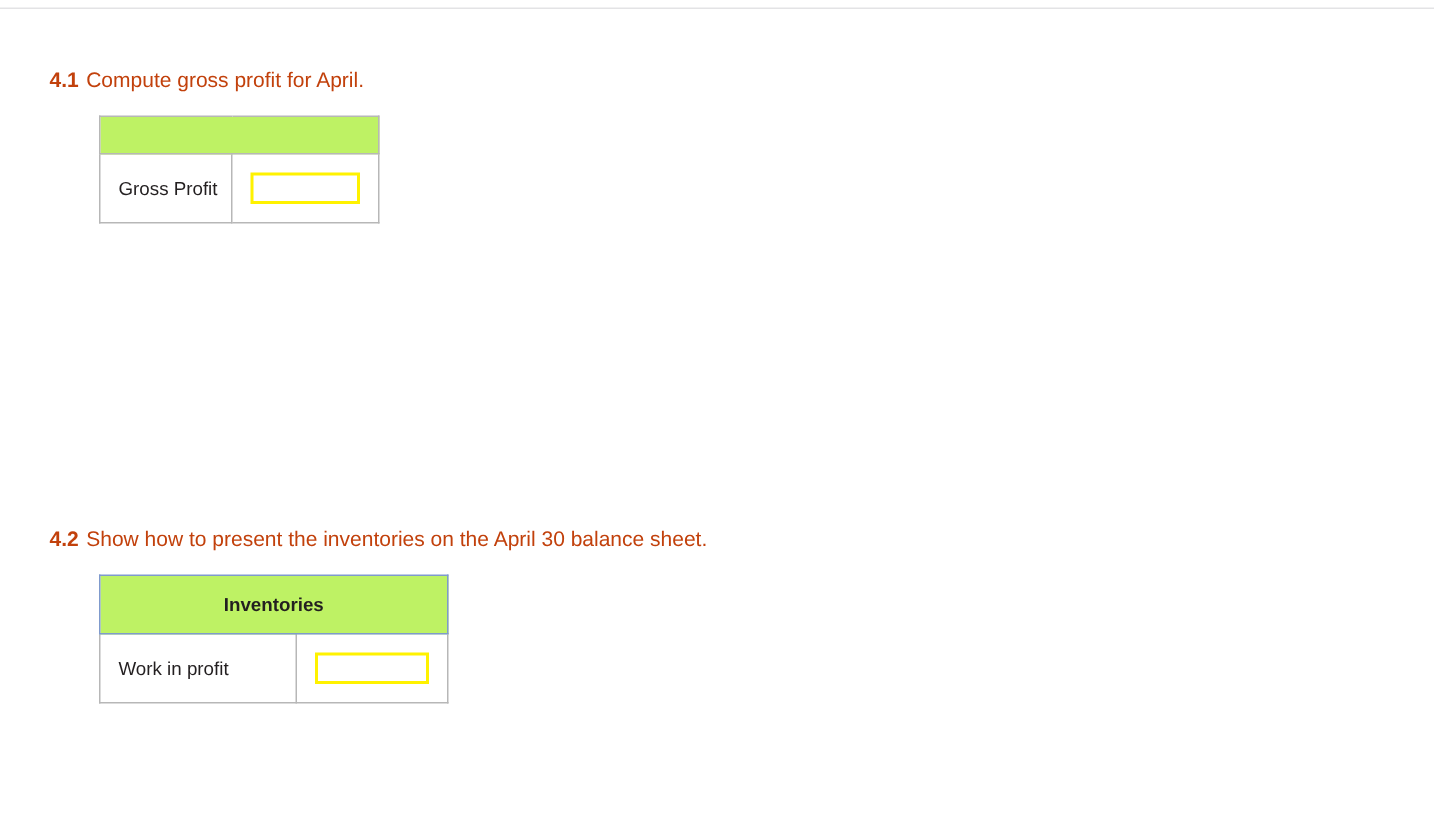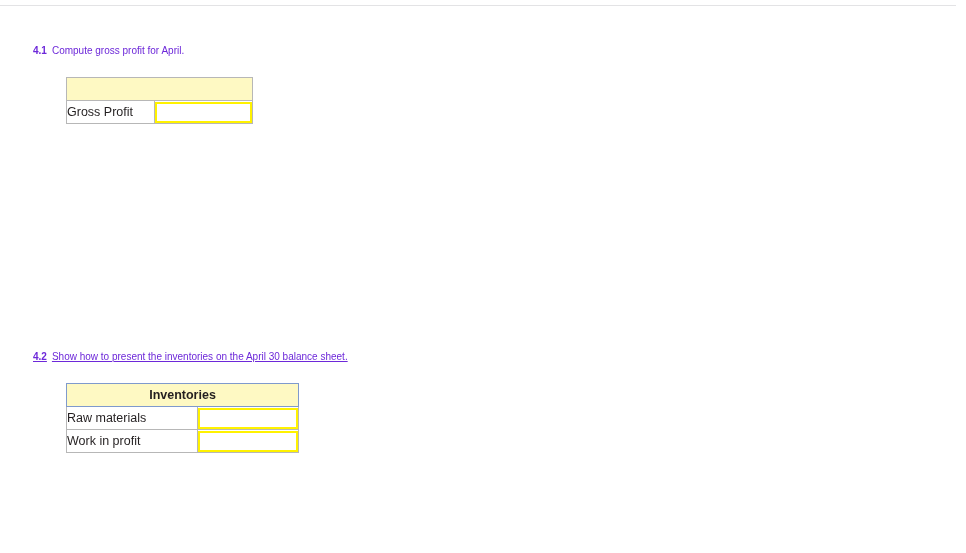--- a/index.html
+++ b/index.html
@@ -24,53 +24,53 @@
     top: 5px;
     width: 956px;
     height: 1px;
     background: #e3e3e5;
   }
 
   
   .question {
     position: absolute;
     white-space: nowrap;
-    font-size: 10px;
-    color: #6d28d9;
+    font-size: 14px;
+    color: #c2410c;
   }
   .question .qnum {
     font-weight: bold;
     margin-right: 5px;
   }
   .question .qtext {
     font-weight: normal;
   }
 
   #q1-block { left: 33px; top: 45px; }
-  #q2-block { left: 33px; top: 351px; text-decoration: underline; }
+  #q2-block { left: 33px; top: 351px; }
 
   
   .acct-table {
     position: absolute;
     border-collapse: collapse;
     table-layout: fixed;
     background: #ffffff;
   }
   .acct-table td, .acct-table th {
     border: 1px solid #b7b7b7;
-    padding: 0;
+    padding: 12px;
     height: 23px;
     font-size: 12.5px;
     font-weight: normal;
     color: #231f20;
     vertical-align: middle;
     box-sizing: border-box;
   }
   .hdr-blue {
-    background: #fef9c3;
+    background: #bef264;
     border: 1px solid #8aa4d4;
     height: 23px;
   }
   .hdr-blue.titled {
     text-align: center;
     font-weight: bold;
     font-size: 12.5px;
     color: #231f20;
     border: 1px solid #7f9acd;
   }
@@ -181,26 +181,20 @@
 <table class="acct-table" id="table-inventories">
   <colgroup>
     <col class="col-label">
     <col class="col-value">
   </colgroup>
   <tbody>
     <tr>
       <td class="hdr-blue titled" colspan="2">Inventories</td>
     </tr>
 
-    <tr>
-      <td class="label-cell">Raw materials</td>
-      <td class="input-cell">
-        <input class="cell-input" type="text" value="" style="">
-      </td>
-    </tr>
 
     <tr>
       <td class="label-cell">Work in profit</td>
       <td class="input-cell">
         <input class="cell-input" type="text" value="" style="">
       </td>
     </tr>
 
 
   </tbody>

